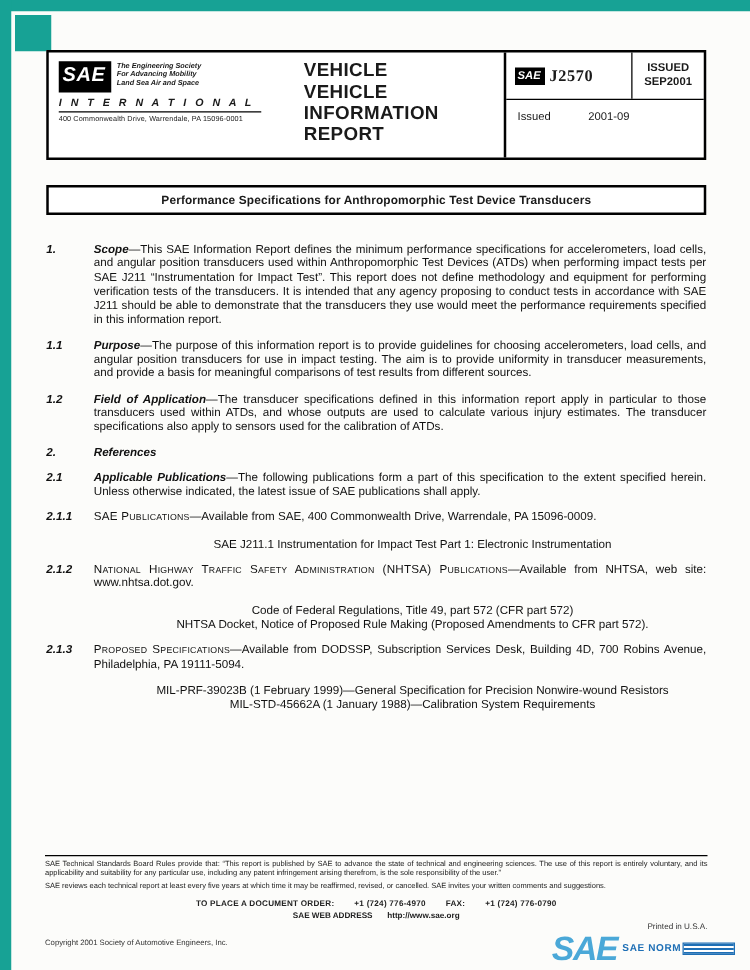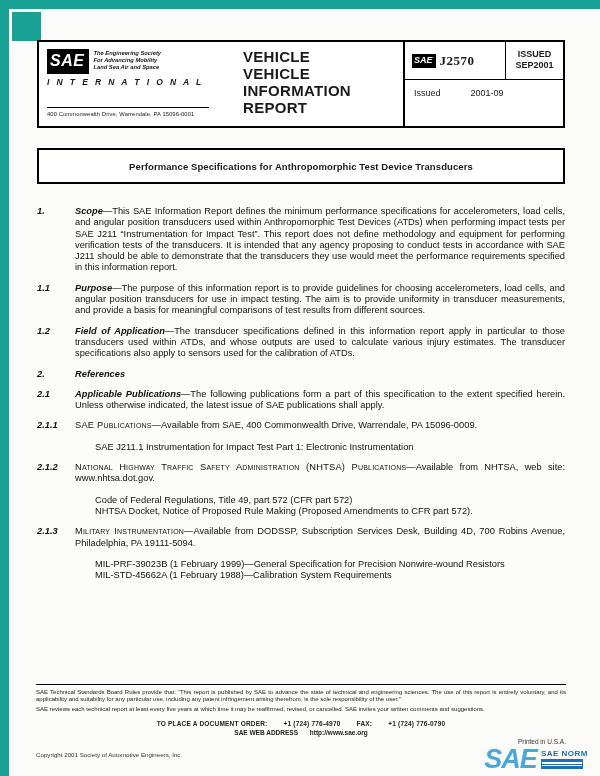--- a/index.html
+++ b/index.html
@@ -14,62 +14,62 @@
   .teal-corner{position:absolute;left:12px;top:12px;width:29px;height:29px;background:#17a295;}
 
   .page{position:absolute;left:37px;top:40px;width:528px;}
 
   
   .hdr{border:2px solid #000;display:flex;height:88px;box-sizing:border-box;background:#fff;}
   .hdr-left{width:188px;padding:7px 4px 0 8px;box-sizing:border-box;}
   .logo-row{display:flex;align-items:flex-start;}
   .sae-big{background:#000;color:#fff;font-weight:700;font-style:italic;font-size:16px;line-height:1;padding:4px 5px 5px 3px;letter-spacing:.5px;}
   .tag{margin-left:4px;font-size:5.8px;font-weight:700;font-style:italic;line-height:7px;padding-top:1px;}
-  .intl-row{font-size:8.5px;font-weight:700;font-style:italic;letter-spacing:2.4px;margin-top:3px;padding-bottom:20px;border-bottom:1px solid #000;width:162px;}
+  .intl-row{font-size:8.5px;font-weight:700;font-style:italic;letter-spacing:2.4px;margin-top:3px;padding-bottom:2px;border-bottom:1px solid #000;width:162px;}
   .addr{font-size:5.8px;margin-top:3px;letter-spacing:.1px;}
 
   .hdr-mid{flex:1;padding:6px 0 0 16px;box-sizing:border-box;}
   .doc-line{font-size:15px;font-weight:700;line-height:17px;letter-spacing:.3px;}
 
   .hdr-right{width:160px;border-left:2px solid #000;display:flex;flex-direction:column;box-sizing:border-box;}
   .hr-top{display:flex;height:38px;border-bottom:1.5px solid #000;box-sizing:border-box;}
   .hr-code{flex:1;display:flex;align-items:center;gap:4px;padding-left:7px;}
   .sae-small{background:#000;color:#fff;font-weight:700;font-style:italic;font-size:9px;line-height:1;padding:2px 3px 3px 2px;}
   .code{font-weight:700;font-size:13px;letter-spacing:.5px;font-family:Liberation Serif, serif;}
   .hr-stamp{width:58px;border-left:1.5px solid #000;text-align:center;font-weight:700;font-size:9px;line-height:11px;padding-top:7px;box-sizing:border-box;}
   .hr-issued{display:flex;gap:30px;padding:8px 0 0 9px;font-size:9px;}
 
   
-  .titlebox{border:2px solid #000;margin-top:20px;height:36px;display:flex;align-items:center;justify-content:center;
+  .titlebox{border:2px solid #000;margin-top:20px;height:24px;display:flex;align-items:center;justify-content:center;
             font-weight:700;font-size:9.5px;letter-spacing:.1px;background:#fff;box-sizing:border-box;}
 
   
   .docbody{margin-top:22px;font-size:9.3px;line-height:11.3px;color:#111;}
   .sec{display:flex;margin-bottom:9px;}
   .sec-num{width:38px;flex-shrink:0;font-weight:700;font-style:italic;}
   .sec-text{flex:1;text-align:justify;}
   .sec-title{font-weight:700;font-style:italic;}
   .sec-lead{font-variant:small-caps;letter-spacing:.2px;}
-  .sec-items{margin-top:10px;margin-left:20px;text-align:left;}
+  .sec-items{margin-top:10px;margin-left:20px;text-align:center;}
 
   
   .footer{position:absolute;left:36px;top:684px;width:530px;border-top:1.2px solid #000;padding-top:4px;
           font-size:6px;line-height:7.2px;color:#222;}
   .f-par{margin-bottom:3px;text-align:justify;}
   .f-order{text-align:center;font-weight:700;font-size:6.5px;margin-top:6px;letter-spacing:.2px;}
   .f-order span{margin:0 7px;}
   .f-web{text-align:center;font-weight:700;font-size:6.5px;margin-top:2px;}
   .f-web span{margin:0 5px;}
   .f-copy{position:absolute;left:36px;top:751px;font-size:6.2px;color:#333;}
   .f-printed{position:absolute;right:34px;top:738px;font-size:6.5px;color:#333;}
 
   
   .stamp{position:absolute;right:12px;top:747px;display:flex;align-items:center;gap:4px;}
   .stamp-sae{font-size:27px;font-weight:700;font-style:italic;color:#4aa8d8;line-height:24px;letter-spacing:-1px;}
-  .stamp-col{display:flex;flex-direction:column;align-items:flex-start;gap:1px;}
+  .stamp-col{display:flex;flex-direction:row;align-items:flex-start;gap:1px;}
   .stamp-norm{font-size:8px;font-weight:700;color:#1e6fb5;letter-spacing:.5px;white-space:nowrap;}
   .stamp-flag{width:42px;height:10px;border:1px solid #1e6fb5;box-sizing:border-box;
               background:repeating-linear-gradient(0deg,#1e6fb5 0 1.5px,#ffffff 1.5px 3px);}
 </style>
 </head>
 <body>
 
 <div class="teal-top"></div>
 <div class="teal-left"></div>
 <div class="teal-corner"></div>
@@ -171,24 +171,24 @@
         <div class="sec-items">
           <div>Code of Federal Regulations, Title 49, part 572 (CFR part 572)</div>
           <div>NHTSA Docket, Notice of Proposed Rule Making (Proposed Amendments to CFR part 572).</div>
         </div>
       </div>
     </div>
 
     <div class="sec">
       <div class="sec-num">2.1.3</div>
       <div class="sec-text">
-        <span class="sec-lead">Military Instrumentation</span><span>—Available from DODSSP, Subscription Services Desk, Building 4D, 700 Robins Avenue, Philadelphia, PA 19111-5094.</span>
+        <span class="sec-lead">Proposed Specifications</span><span>—Available from DODSSP, Subscription Services Desk, Building 4D, 700 Robins Avenue, Philadelphia, PA 19111-5094.</span>
         <div class="sec-items">
           <div>MIL-PRF-39023B (1 February 1999)—General Specification for Precision Nonwire-wound Resistors</div>
-          <div>MIL-STD-45662A (1 February 1988)—Calibration System Requirements</div>
+          <div>MIL-STD-45662A (1 January 1988)—Calibration System Requirements</div>
         </div>
       </div>
     </div>
 
   </div>
 </div>
 
 <div class="footer">
   <div class="f-par">SAE Technical Standards Board Rules provide that: “This report is published by SAE to advance the state of technical and engineering sciences. The use of this report is entirely voluntary, and its applicability and suitability for any particular use, including any patent infringement arising therefrom, is the sole responsibility of the user.”</div>
   <div class="f-par">SAE reviews each technical report at least every five years at which time it may be reaffirmed, revised, or cancelled. SAE invites your written comments and suggestions.</div>

